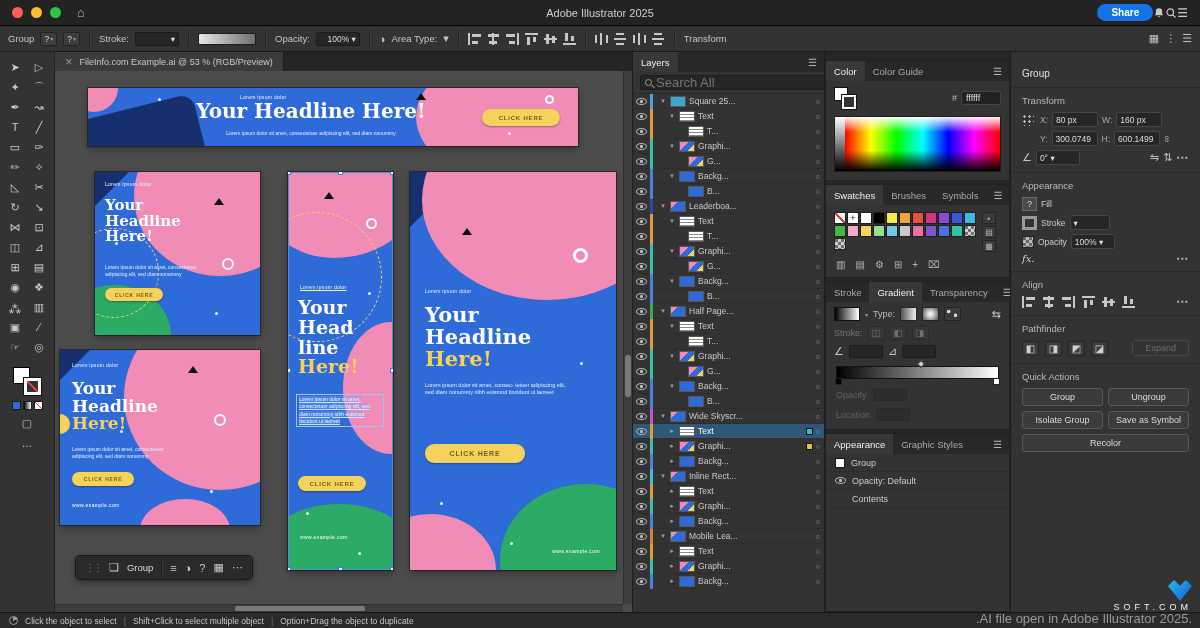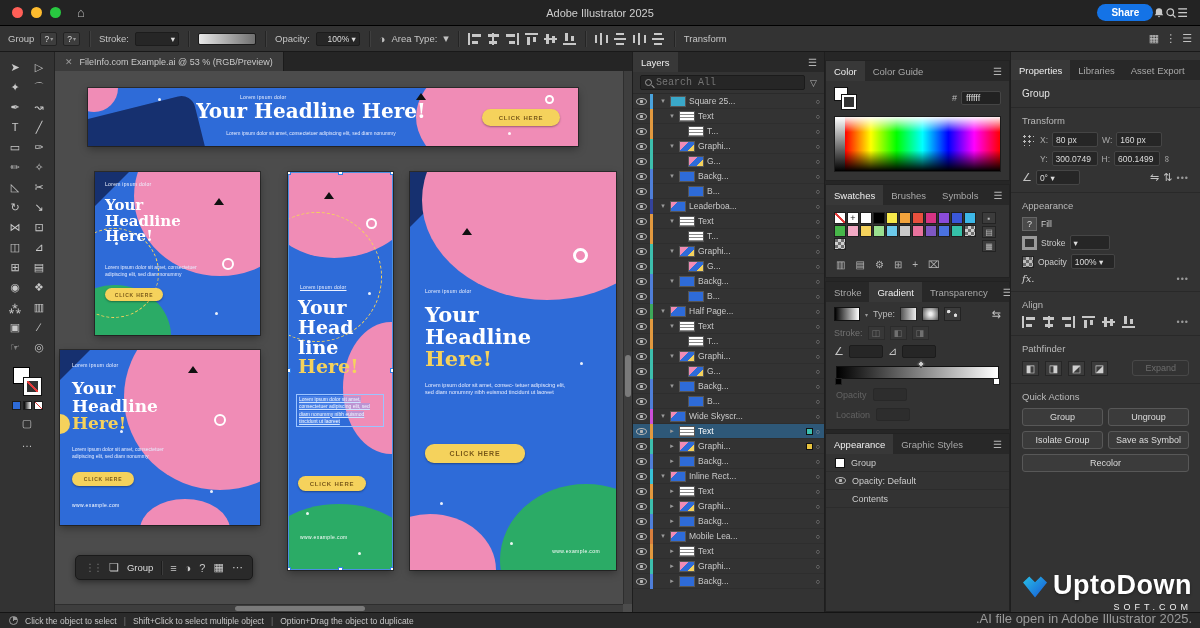--- a/index.html
+++ b/index.html
@@ -95,21 +95,21 @@
   .panel-tabs{height:20px;background:#282828;display:flex;align-items:stretch;font-size:9.5px;flex:none}
   .ptab{padding:0 8px;display:flex;align-items:center;color:#a8a8a8;white-space:nowrap}
   .ptab.active{background:#383838;color:#efefef}
   .pmenu{margin-left:auto;padding:0 7px;display:flex;align-items:center;color:#b5b5b5;font-size:10px}
   .panel{background:#333;border:1px solid #222}
 
   
   .layers{width:192px;background:#333;border-left:1px solid #1e1e1e;display:flex;flex-direction:column;flex:none}
   .search-row{height:22px;display:flex;align-items:center;gap:5px;padding:0 7px;border-bottom:1px solid #2a2a2a;flex:none}
   .search-box{flex:1;display:flex;align-items:center;gap:4px;height:15px;background:#262626;border:1px solid #1b1b1b;border-radius:2px;padding:0 4px}
-  .search-box input{flex:1;background:transparent;border:none;outline:none;color:#ccc;font-size:10px;font-family:Liberation Mono, monospace;min-width:0}
+  .search-box input{flex:1;background:transparent;border:none;outline:none;color:#ccc;font-size:13px;font-family:Liberation Sans, sans-serif;min-width:0}
   .mag{width:7px;height:7px;border:1px solid #9a9a9a;border-radius:50%;position:relative;flex:none}
   .mag:after{content:"";position:absolute;width:4px;height:1px;background:#9a9a9a;transform:rotate(45deg);left:5px;top:6px}
   .funnel{color:#b5b5b5;font-size:9px}
   #layer-rows{flex:1;overflow:hidden}
   .lrow{height:15px;display:flex;align-items:center;gap:3px;padding:0 4px 0 3px;border-bottom:1px solid #2e2e2e;font-size:8.5px;color:#c9c9c9}
   .lrow.sel{background:#2e5878;color:#fff}
   .eye{width:11px;height:7px;border:1px solid #b5b5b5;border-radius:50%;background:radial-gradient(circle at 50% 50%,#b5b5b5 1.4px,transparent 1.5px);flex:none}
   .lbar{width:3px;height:15px;flex:none}
   .lind{flex:none}
   .lch{width:8px;color:#9a9a9a;font-size:7px;flex:none;text-align:center}
@@ -929,25 +929,20 @@
           <span class="eye"></span>
           <span>Opacity: Default</span>
         </div>
         <div class="ap-row" style="padding-left:26px">
           <span>Contents</span>
         </div>
       </div>
     </div>
 
     <div class="props">
-      <div class="panel-tabs">
-        <span class="ptab active">Properties</span>
-        <span class="ptab">Libraries</span>
-        <span class="ptab">Asset Export</span>
-      </div>
       <div class="ctx">Group</div>
 
       <div class="sec">
         <div class="sec-title">Transform</div>
         <div class="trow">
           <span class="refpt"></span>
           <span>X:</span>
           <span class="tfield">80 px</span>
           <span>W:</span>
           <span class="tfield">160 px</span>
@@ -1042,18 +1037,17 @@
     <span>Click the object to select</span>
     <span class="pipe">|</span>
     <span>Shift+Click to select multiple object</span>
     <span class="pipe">|</span>
     <span>Option+Drag the object to duplicate</span>
   </div>
 
   <div class="watermark">
     <div class="wm-row">
       <span class="wm-logo"></span>
-      <span class="wm-brand">UptoDown</span>
     </div>
     <div class="wm-sub">SOFT.COM</div>
   </div>
   <div class="ai-caption">.AI file open in Adobe Illustrator 2025.</div>
 </div>
 
 </body></html>

